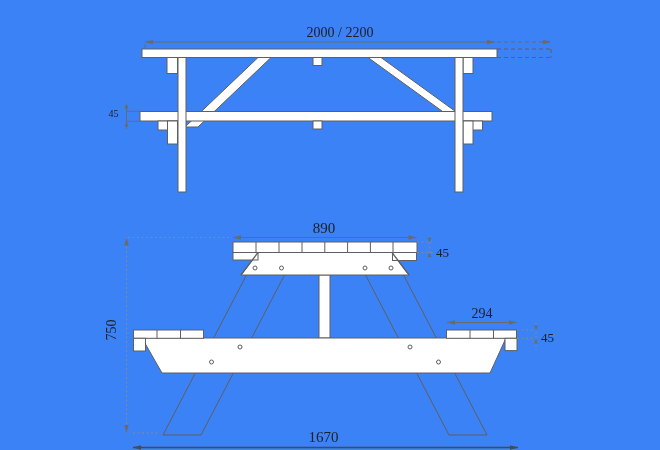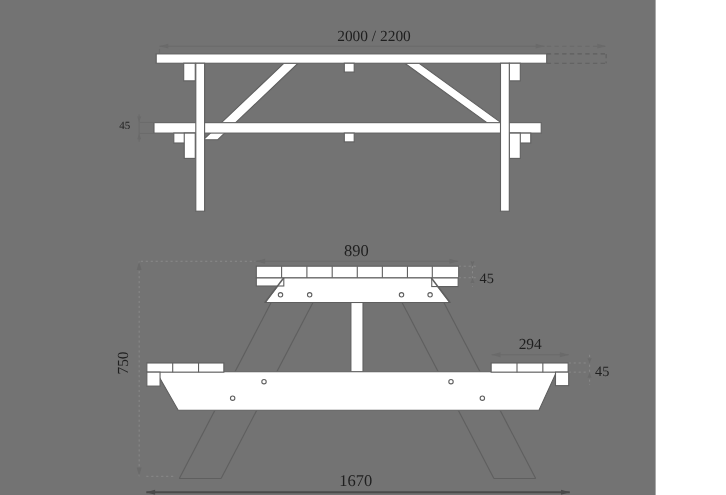--- a/index.html
+++ b/index.html
@@ -1,19 +1,19 @@
 <!DOCTYPE html>
 <html><head>
 <meta charset="utf-8">
 <style>
   html,body{margin:0;padding:0;background:#ffffff;}
   .canvas{
     position:relative;
-    width:596px;height:450px;
-    background:#737373;
+    width:660px;height:450px;
+    background:#3b82f6;
     overflow:hidden;
     font-family:"Liberation Serif","DejaVu Serif",serif;
   }
   svg{display:block;}
   .dim-text{
     font-family:"Liberation Serif","DejaVu Serif",serif;
     fill:#1f1f1f;
   }
 </style>
 </head>

